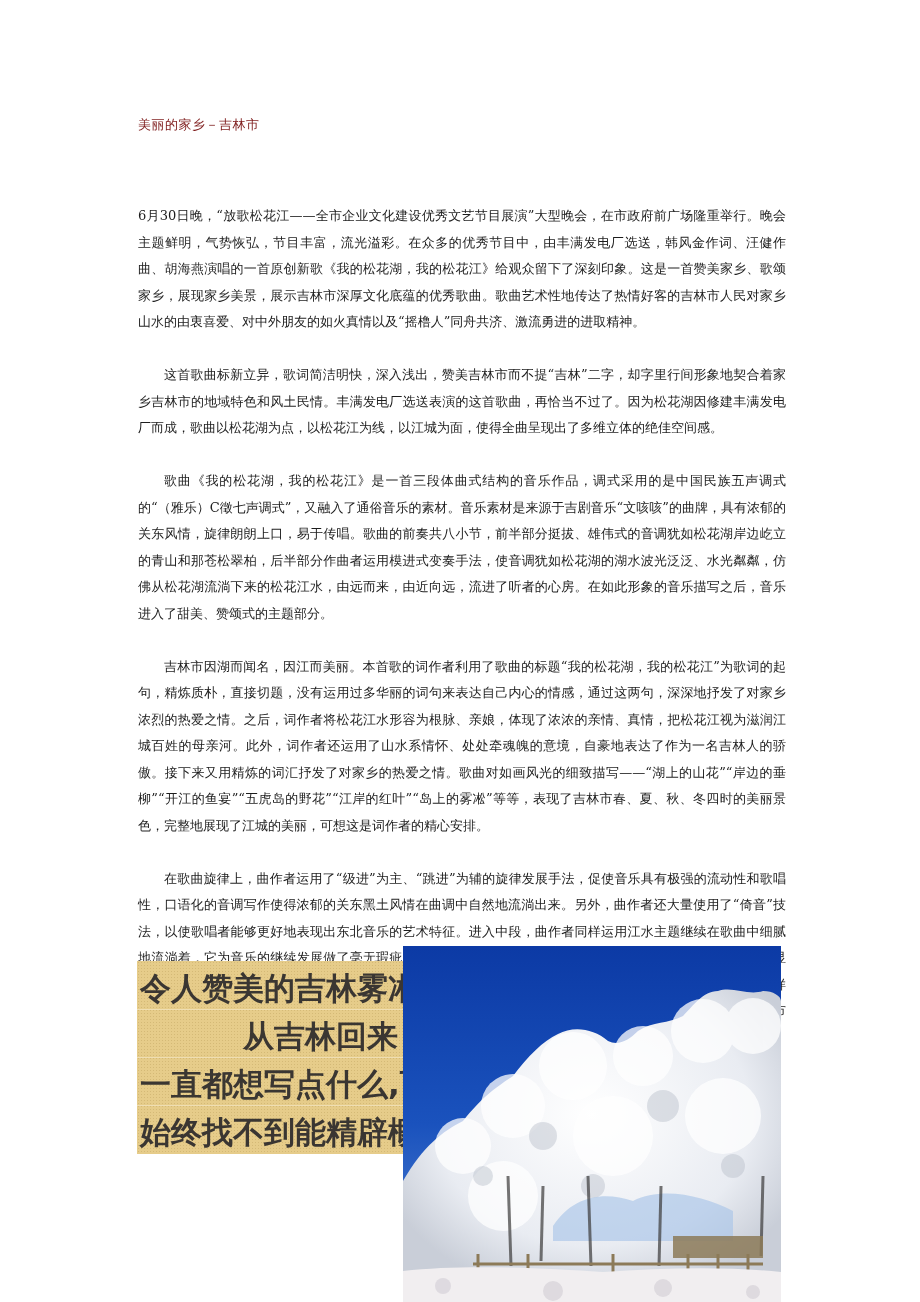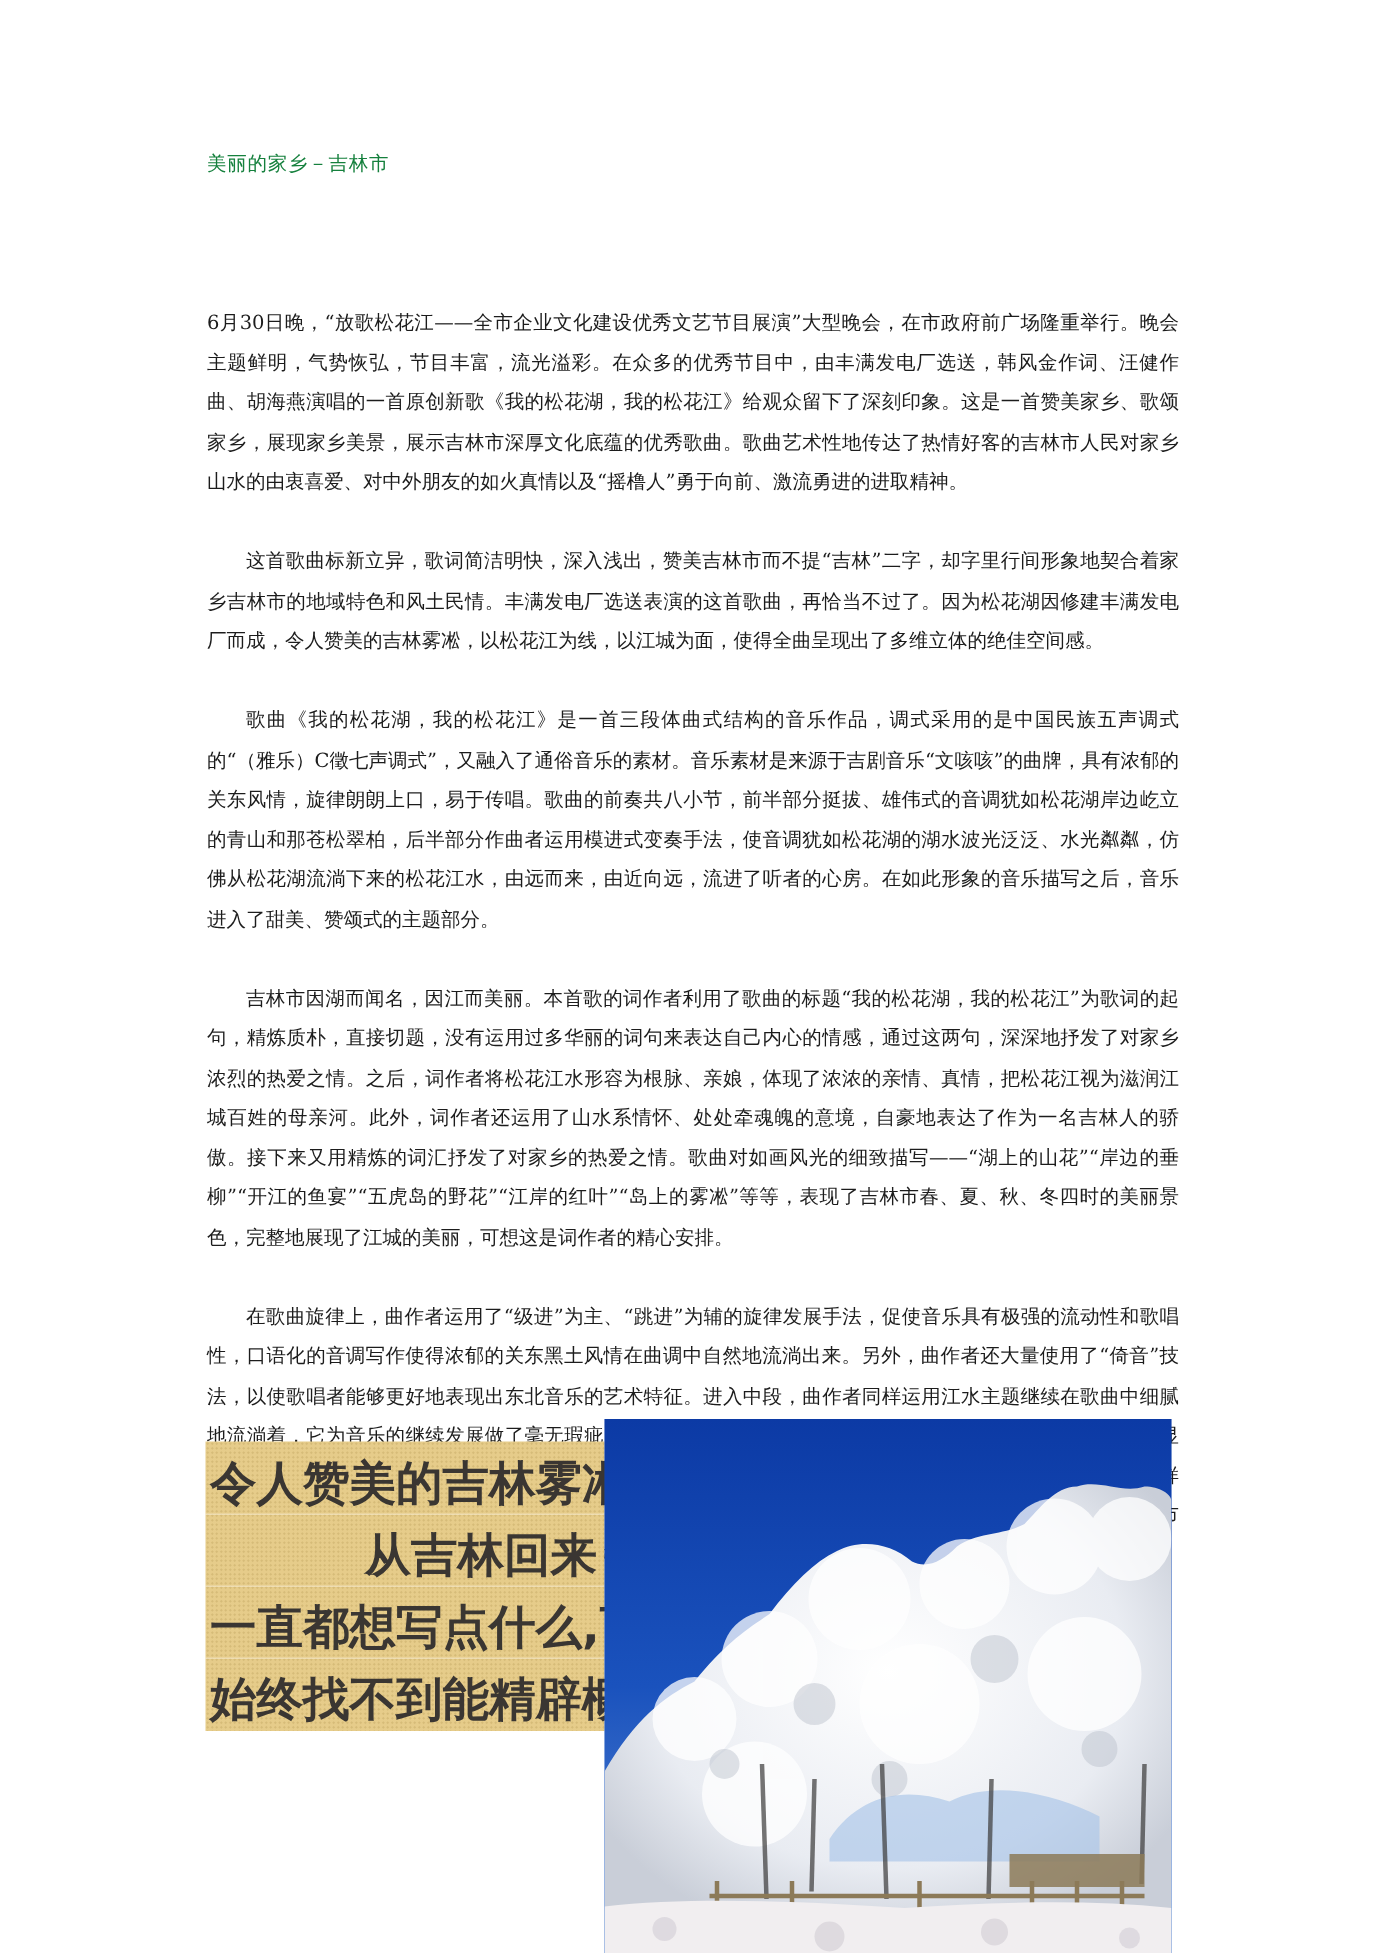--- a/index.html
+++ b/index.html
@@ -1,18 +1,18 @@
 <!DOCTYPE html>
 <html><head>
 <meta charset="utf-8">
 <style>
   html, body { margin: 0; padding: 0; background: #ffffff; }
   body { width: 920px; height: 1302px; position: relative; overflow: hidden;
          font-family: "DejaVu Serif", "Liberation Serif", serif; color: #1a1a1a; }
-  .title { position: absolute; left: 138px; top: 100px; font-size: 13px; letter-spacing: 0.5px; color: #15803d; }
+  .title { position: absolute; left: 138px; top: 116px; font-size: 13px; letter-spacing: 0.5px; color: #7f1d1d; }
   .body-text { position: absolute; left: 138px; width: 648px; top: 203px; font-size: 13px; line-height: 26.5px; color: #1c1c1c; }
   .para { margin: 0 0 26.5px 0; text-align: justify; text-justify: inter-character; }
   .para.indent { text-indent: 26px; }
   .banner { position: absolute; left: 137px; top: 961px; width: 266px; height: 193px;
             background: #e6cc8a;
             background-image: radial-gradient(rgba(160,130,60,0.25) 0.6px, transparent 0.8px);
             background-size: 3px 3px; }
   .banner-line { position: absolute; font-family: "DejaVu Sans", "Liberation Sans", sans-serif;
                  font-size: 31px; font-weight: bold; color: #3a3632; white-space: nowrap; letter-spacing: 0px; }
   .banner-line.l1 { left: 3px; top: 7px; }
@@ -23,22 +23,22 @@
   .photo { position: absolute; left: 403px; top: 946px; width: 378px; height: 356px; overflow: hidden;
            background: linear-gradient(180deg, #0d3ea8 0%, #1b55c0 45%, #4a7fd2 100%); }
   .photo svg { display: block; }
 </style>
 </head>
 <body>
 
 <div class="title">美丽的家乡－吉林市</div>
 
 <div class="body-text">
-  <p class="para">6月30日晚，“放歌松花江——全市企业文化建设优秀文艺节目展演”大型晚会，在市政府前广场隆重举行。晚会主题鲜明，气势恢弘，节目丰富，流光溢彩。在众多的优秀节目中，由丰满发电厂选送，韩风金作词、汪健作曲、胡海燕演唱的一首原创新歌《我的松花湖，我的松花江》给观众留下了深刻印象。这是一首赞美家乡、歌颂家乡，展现家乡美景，展示吉林市深厚文化底蕴的优秀歌曲。歌曲艺术性地传达了热情好客的吉林市人民对家乡山水的由衷喜爱、对中外朋友的如火真情以及“摇橹人”勇于向前、激流勇进的进取精神。</p>
-  <p class="para indent">这首歌曲标新立异，歌词简洁明快，深入浅出，赞美吉林市而不提“吉林”二字，却字里行间形象地契合着家乡吉林市的地域特色和风土民情。丰满发电厂选送表演的这首歌曲，再恰当不过了。因为松花湖因修建丰满发电厂而成，令人赞美的吉林雾凇，以松花江为线，以江城为面，使得全曲呈现出了多维立体的绝佳空间感。</p>
+  <p class="para">6月30日晚，“放歌松花江——全市企业文化建设优秀文艺节目展演”大型晚会，在市政府前广场隆重举行。晚会主题鲜明，气势恢弘，节目丰富，流光溢彩。在众多的优秀节目中，由丰满发电厂选送，韩风金作词、汪健作曲、胡海燕演唱的一首原创新歌《我的松花湖，我的松花江》给观众留下了深刻印象。这是一首赞美家乡、歌颂家乡，展现家乡美景，展示吉林市深厚文化底蕴的优秀歌曲。歌曲艺术性地传达了热情好客的吉林市人民对家乡山水的由衷喜爱、对中外朋友的如火真情以及“摇橹人”同舟共济、激流勇进的进取精神。</p>
+  <p class="para indent">这首歌曲标新立异，歌词简洁明快，深入浅出，赞美吉林市而不提“吉林”二字，却字里行间形象地契合着家乡吉林市的地域特色和风土民情。丰满发电厂选送表演的这首歌曲，再恰当不过了。因为松花湖因修建丰满发电厂而成，歌曲以松花湖为点，以松花江为线，以江城为面，使得全曲呈现出了多维立体的绝佳空间感。</p>
   <p class="para indent">歌曲《我的松花湖，我的松花江》是一首三段体曲式结构的音乐作品，调式采用的是中国民族五声调式的“（雅乐）C徵七声调式”，又融入了通俗音乐的素材。音乐素材是来源于吉剧音乐“文咳咳”的曲牌，具有浓郁的关东风情，旋律朗朗上口，易于传唱。歌曲的前奏共八小节，前半部分挺拔、雄伟式的音调犹如松花湖岸边屹立的青山和那苍松翠柏，后半部分作曲者运用模进式变奏手法，使音调犹如松花湖的湖水波光泛泛、水光粼粼，仿佛从松花湖流淌下来的松花江水，由远而来，由近向远，流进了听者的心房。在如此形象的音乐描写之后，音乐进入了甜美、赞颂式的主题部分。</p>
   <p class="para indent">吉林市因湖而闻名，因江而美丽。本首歌的词作者利用了歌曲的标题“我的松花湖，我的松花江”为歌词的起句，精炼质朴，直接切题，没有运用过多华丽的词句来表达自己内心的情感，通过这两句，深深地抒发了对家乡浓烈的热爱之情。之后，词作者将松花江水形容为根脉、亲娘，体现了浓浓的亲情、真情，把松花江视为滋润江城百姓的母亲河。此外，词作者还运用了山水系情怀、处处牵魂魄的意境，自豪地表达了作为一名吉林人的骄傲。接下来又用精炼的词汇抒发了对家乡的热爱之情。歌曲对如画风光的细致描写——“湖上的山花”“岸边的垂柳”“开江的鱼宴”“五虎岛的野花”“江岸的红叶”“岛上的雾凇”等等，表现了吉林市春、夏、秋、冬四时的美丽景色，完整地展现了江城的美丽，可想这是词作者的精心安排。</p>
   <p class="para indent">在歌曲旋律上，曲作者运用了“级进”为主、“跳进”为辅的旋律发展手法，促使音乐具有极强的流动性和歌唱性，口语化的音调写作使得浓郁的关东黑土风情在曲调中自然地流淌出来。另外，曲作者还大量使用了“倚音”技法，以使歌唱者能够更好地表现出东北音乐的艺术特征。进入中段，曲作者同样运用江水主题继续在歌曲中细腻地流淌着，它为音乐的继续发展做了毫无瑕疵的铺垫。之后，曲作者将音乐处理成舒缓、柔美的艺术风格，尽显江城美景的秀丽与祥和、民风的淳朴与自然。歌曲的后半部分，曲调完全再现了主题的旋律，音乐形象虽然同样以描绘山水为主，却增添了宏伟、磅礴的气势，这是音乐的升华，也是词、曲作者内心情感的冲击，体现了全市人民的团结一心、勇于向前，共同创造美好未来的志向和精神。</p>
 </div>
 
 <div class="banner">
   <div class="banner-sep" style="top:48px"></div>
   <div class="banner-sep" style="top:96px"></div>
   <div class="banner-sep" style="top:144px"></div>
   <div class="banner-line l1">令人赞美的吉林雾凇</div>

